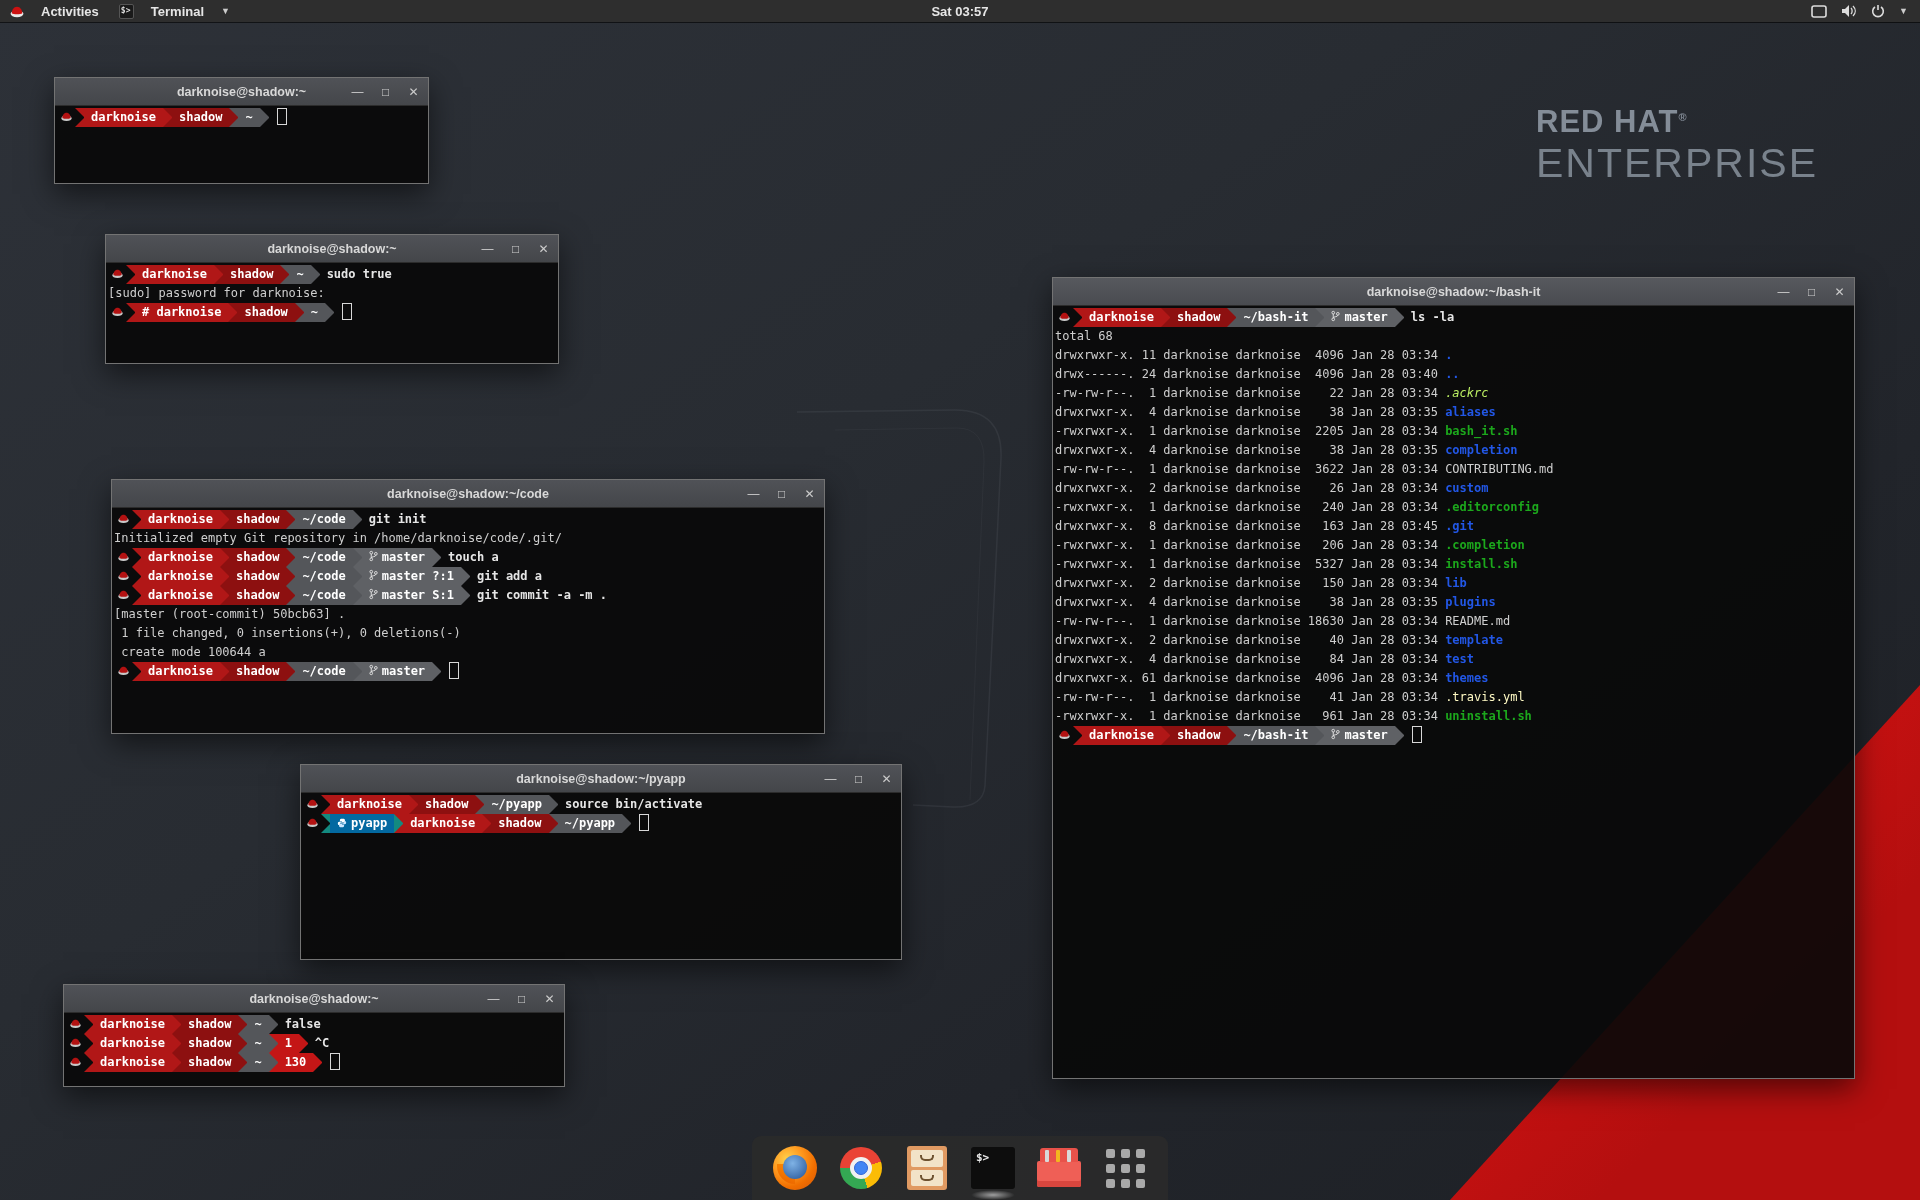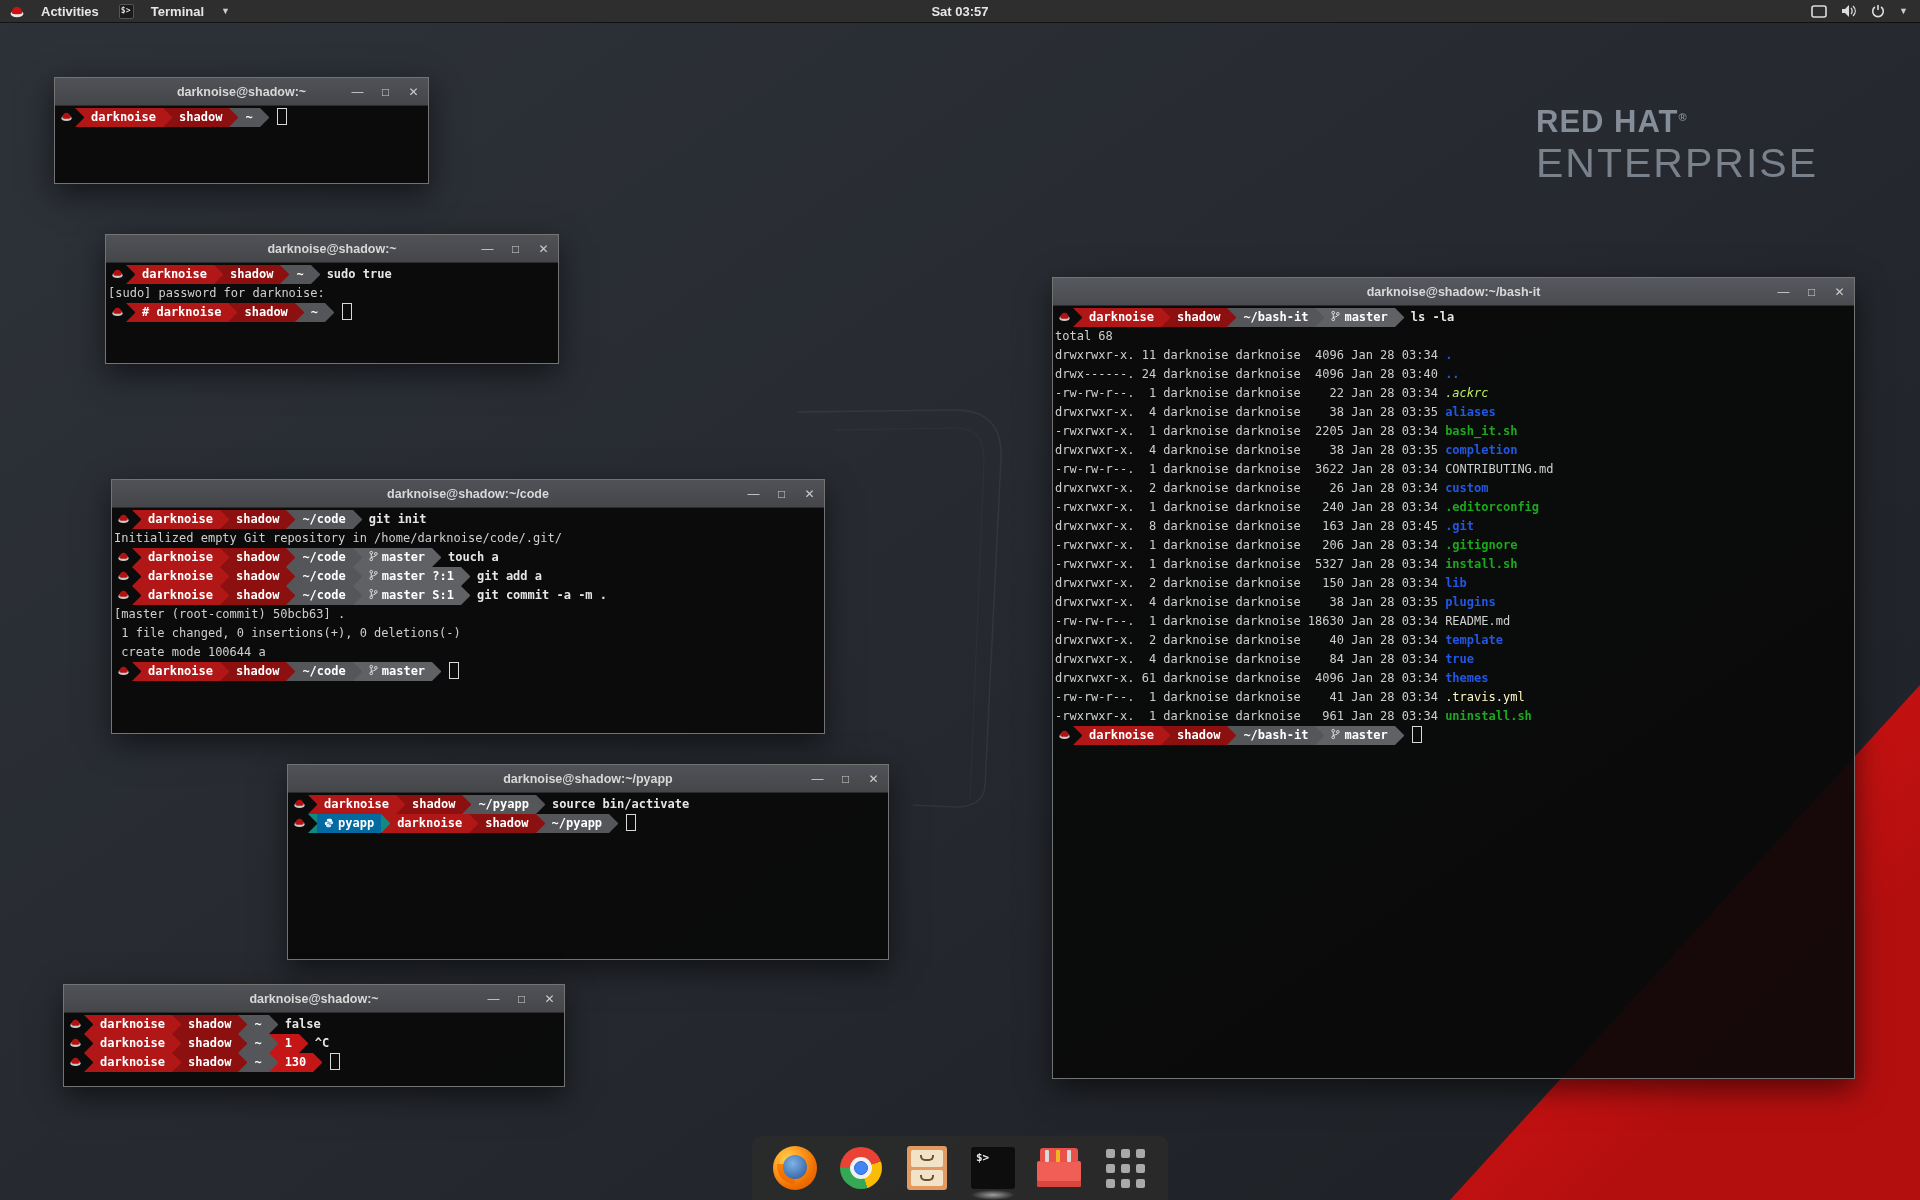--- a/index.html
+++ b/index.html
@@ -44,21 +44,21 @@
   .pseg.hat svg{margin-right:0;}
   .psep{display:inline-block;width:9px;height:19px;box-sizing:border-box;vertical-align:top;
     border-top:9.5px solid transparent;border-bottom:9.5px solid transparent;border-left:9px solid transparent;}
   .cmd{margin-left:7px;font-weight:bold;color:#e6e6e6;}
   .cursor{display:inline-block;width:8px;height:15px;border:1px solid #d8d8d8;margin-left:8px;
     vertical-align:middle;margin-top:-3px;}
   
   #win-w1{left:54px;top:61px;width:373px;height:105px;}
   #win-w2{left:105px;top:218px;width:452px;height:128px;}
   #win-w3{left:111px;top:463px;width:712px;height:253px;}
-  #win-w4{left:287px;top:748px;width:600px;height:194px;z-index:6;}
+  #win-w4{left:300px;top:748px;width:600px;height:194px;z-index:6;}
   #win-w5{left:63px;top:968px;width:500px;height:101px;z-index:7;}
   #win-w6{left:1052px;top:261px;width:801px;height:800px;z-index:8;}
   
   #dock{position:absolute;left:50%;transform:translateX(-50%);bottom:0;height:64px;
     background:rgba(42,42,42,0.92);border-radius:9px 9px 0 0;display:flex;align-items:center;
     gap:20px;padding:0 20px;z-index:40;}
   .dock-item{width:46px;height:46px;position:relative;cursor:pointer;display:flex;align-items:center;justify-content:center;}
   .ff{width:44px;height:44px;border-radius:50%;background:radial-gradient(circle at 32% 30%,#ffd24d 0%,#ff9a1f 35%,#f06e00 65%,#d4570a 100%);position:relative;}
   .ff .globe{position:absolute;left:10px;top:9px;width:24px;height:24px;border-radius:50%;
     background:radial-gradient(circle at 40% 35%,#7fb2e5,#3e6fae 70%,#2c5286);}
@@ -298,27 +298,27 @@
         <div class="tline"><span>drwxrwxr-x. 11 darknoise darknoise  4096 Jan 28 03:34 </span><span style="color: rgb(34, 87, 230); font-weight: bold;">.</span></div>
         <div class="tline"><span>drwx------. 24 darknoise darknoise  4096 Jan 28 03:40 </span><span style="color: rgb(34, 87, 230); font-weight: bold;">..</span></div>
         <div class="tline"><span>-rw-rw-r--.  1 darknoise darknoise    22 Jan 28 03:34 </span><span style="color: #bef264; font-style: italic;">.ackrc</span></div>
         <div class="tline"><span>drwxrwxr-x.  4 darknoise darknoise    38 Jan 28 03:35 </span><span style="color: rgb(34, 87, 230); font-weight: bold;">aliases</span></div>
         <div class="tline"><span>-rwxrwxr-x.  1 darknoise darknoise  2205 Jan 28 03:34 </span><span style="color: rgb(28, 168, 28); font-weight: bold;">bash_it.sh</span></div>
         <div class="tline"><span>drwxrwxr-x.  4 darknoise darknoise    38 Jan 28 03:35 </span><span style="color: rgb(34, 87, 230); font-weight: bold;">completion</span></div>
         <div class="tline"><span>-rw-rw-r--.  1 darknoise darknoise  3622 Jan 28 03:34 </span><span style="color: rgb(207, 207, 207);">CONTRIBUTING.md</span></div>
         <div class="tline"><span>drwxrwxr-x.  2 darknoise darknoise    26 Jan 28 03:34 </span><span style="color: rgb(34, 87, 230); font-weight: bold;">custom</span></div>
         <div class="tline"><span>-rwxrwxr-x.  1 darknoise darknoise   240 Jan 28 03:34 </span><span style="color: rgb(28, 168, 28); font-weight: bold;">.editorconfig</span></div>
         <div class="tline"><span>drwxrwxr-x.  8 darknoise darknoise   163 Jan 28 03:45 </span><span style="color: rgb(34, 87, 230); font-weight: bold;">.git</span></div>
-        <div class="tline"><span>-rwxrwxr-x.  1 darknoise darknoise   206 Jan 28 03:34 </span><span style="color: rgb(28, 168, 28); font-weight: bold;">.gitignore</span></div>
+        <div class="tline"><span>-rwxrwxr-x.  1 darknoise darknoise   206 Jan 28 03:34 </span><span style="color: rgb(28, 168, 28); font-weight: bold;">.completion</span></div>
         <div class="tline"><span>-rwxrwxr-x.  1 darknoise darknoise  5327 Jan 28 03:34 </span><span style="color: rgb(28, 168, 28); font-weight: bold;">install.sh</span></div>
         <div class="tline"><span>drwxrwxr-x.  2 darknoise darknoise   150 Jan 28 03:34 </span><span style="color: rgb(34, 87, 230); font-weight: bold;">lib</span></div>
         <div class="tline"><span>drwxrwxr-x.  4 darknoise darknoise    38 Jan 28 03:35 </span><span style="color: rgb(34, 87, 230); font-weight: bold;">plugins</span></div>
         <div class="tline"><span>-rw-rw-r--.  1 darknoise darknoise 18630 Jan 28 03:34 </span><span style="color: rgb(207, 207, 207);">README.md</span></div>
         <div class="tline"><span>drwxrwxr-x.  2 darknoise darknoise    40 Jan 28 03:34 </span><span style="color: rgb(34, 87, 230); font-weight: bold;">template</span></div>
-        <div class="tline"><span>drwxrwxr-x.  4 darknoise darknoise    84 Jan 28 03:34 </span><span style="color: rgb(34, 87, 230); font-weight: bold;">true</span></div>
+        <div class="tline"><span>drwxrwxr-x.  4 darknoise darknoise    84 Jan 28 03:34 </span><span style="color: rgb(34, 87, 230); font-weight: bold;">test</span></div>
         <div class="tline"><span>drwxrwxr-x. 61 darknoise darknoise  4096 Jan 28 03:34 </span><span style="color: rgb(34, 87, 230); font-weight: bold;">themes</span></div>
         <div class="tline"><span>-rw-rw-r--.  1 darknoise darknoise    41 Jan 28 03:34 </span><span style="color: #fef9c3;">.travis.yml</span></div>
         <div class="tline"><span>-rwxrwxr-x.  1 darknoise darknoise   961 Jan 28 03:34 </span><span style="color: rgb(28, 168, 28); font-weight: bold;">uninstall.sh</span></div>
         <div class="tline"><span class="pseg hat"><svg width="11" height="11" viewBox="0 0 24 22">
               <ellipse cx="12" cy="15" rx="11" ry="6" fill="#c9c9c9"></ellipse>
               <path d="M3 14c0-6 4-11 9-11s9 5 9 11c-3 2.5-15 2.5-18 0z" fill="#b31212"></path>
             </svg></span><span class="psep" style="border-left-color: rgb(11, 11, 11); background: rgb(177, 23, 23);"></span><span class="pseg" style="background: rgb(177, 23, 23);">darknoise</span><span class="psep" style="border-left-color: rgb(177, 23, 23); background: rgb(141, 16, 16);"></span><span class="pseg" style="background: rgb(141, 16, 16);">shadow</span><span class="psep" style="border-left-color: rgb(141, 16, 16); background: rgb(84, 86, 90);"></span><span class="pseg" style="background: rgb(84, 86, 90);">~/bash-it</span><span class="psep" style="border-left-color: rgb(84, 86, 90); background: rgb(95, 97, 101);"></span><span class="pseg" style="background: rgb(95, 97, 101);"><svg width="9" height="12" viewBox="0 0 10 12">
               <circle cx="2.5" cy="2.3" r="1.5" fill="none" stroke="#e8e8e8"></circle>
               <circle cx="2.5" cy="9.7" r="1.5" fill="none" stroke="#e8e8e8"></circle>
               <circle cx="7.6" cy="3.6" r="1.5" fill="none" stroke="#e8e8e8"></circle>

